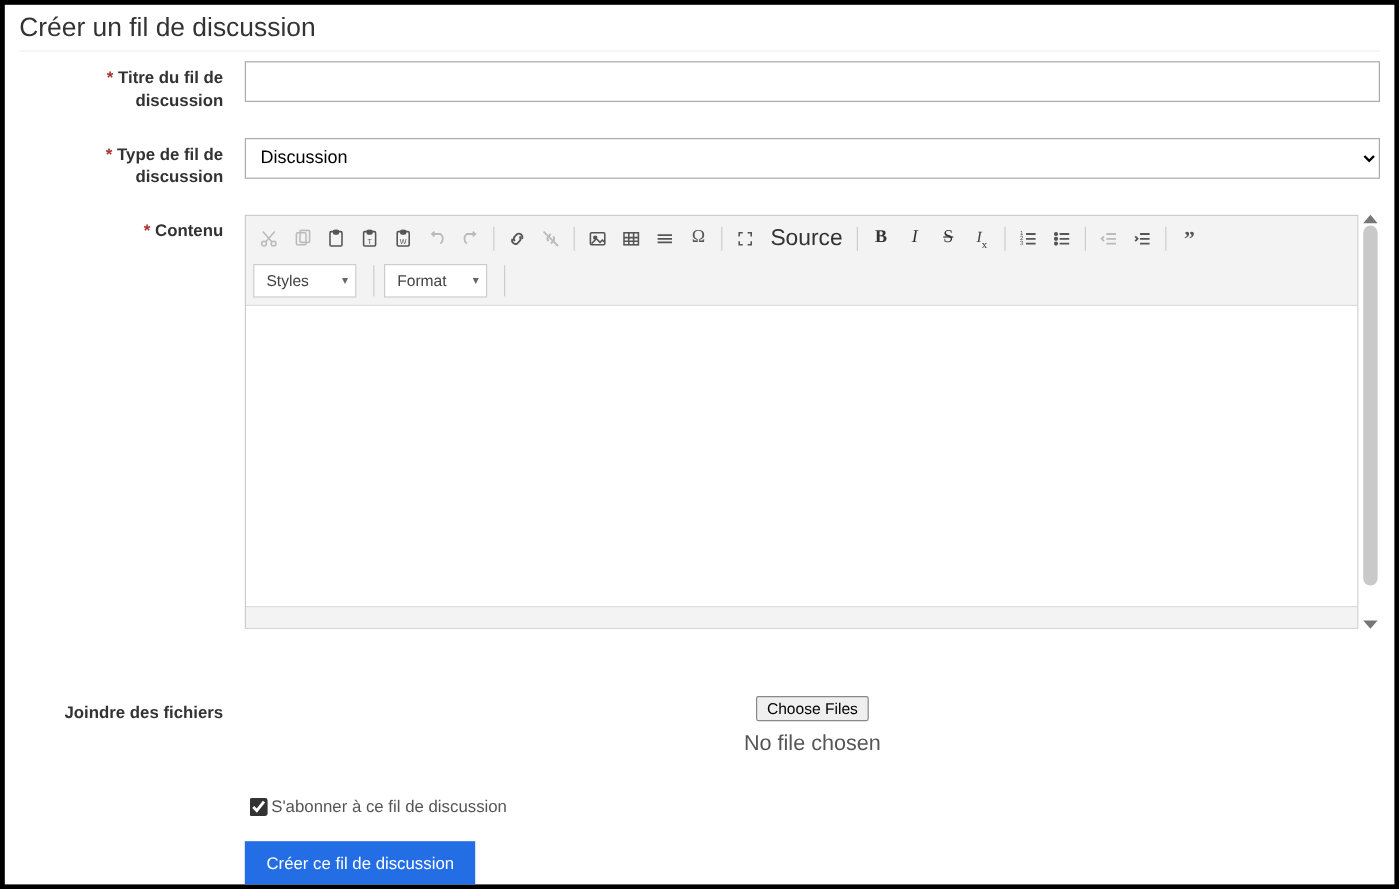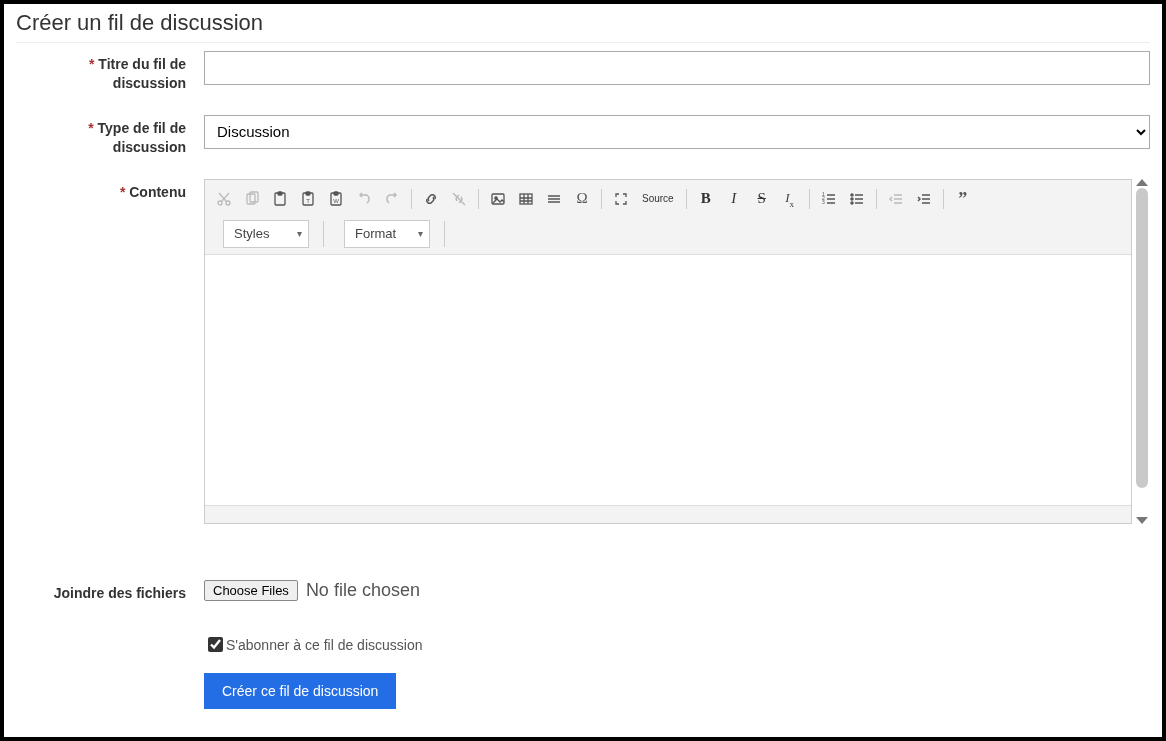--- a/index.html
+++ b/index.html
@@ -99,30 +99,29 @@
   }
   .tb-btn svg { width: 16px; height: 16px; display: block; }
   .tb-btn .bold { font-weight: 700; font-family: Georgia, serif; font-size: 15px; color:#333;}
   .tb-btn .ital { font-style: italic; font-family: Georgia, serif; font-size: 15px; color:#333;}
   .tb-btn .strike { text-decoration: line-through; font-family: Georgia, serif; font-size: 15px; color:#333;}
   .tb-btn .ix { font-style: italic; font-family: Georgia, serif; font-size: 13px; position: relative; color:#404040;}
   .tb-btn .ix sub { font-size: 9px; font-style: normal; position: relative; top: 2px; }
   .tb-source {
     display: inline-flex; align-items: center; gap: 4px;
     height: 26px; padding: 0 6px; cursor: pointer; color:#333;
-    font-size: 10px;
+    font-size: 19px;
     justify-content: center;
   }
   .tb-combo {
     display: inline-flex; align-items: center; justify-content: space-between;
     height: 28px; min-width: 86px;
     border: 1px solid #ccc; background:#fff;
     padding: 0 6px 0 10px; font-size: 13px; color:#444; cursor: pointer;
     margin-right: 6px;
-    margin-left: 12px;
   }
   .tb-combo .caret { font-size: 10px; color:#666; margin-left: 8px;}
   .tb-sep-tall {
     width: 1px; height: 26px; background:#ccc; margin: 0 6px;
   }
   .editor-body {
     height: 250px;
     background: #fff;
   }
   .editor-footer {
@@ -152,21 +151,21 @@
     position: relative;
   }
   .vscroll .thumb {
     position: absolute; top:0; left:0; right:0;
     height: 92%;
     background: #c9c9c9;
     border-radius: 6px;
   }
 
   
-  .file-wrap { display:flex; align-items:center; gap:8px; }
+  .file-wrap { display:flex; align-items:center; gap:8px;flex-direction:column; }
   .file-btn {
     border: 1px solid #888;
     background: #efefef;
     padding: 2px 8px;
     font-size: 13px;
     font-family: inherit;
     cursor: pointer;
     border-radius: 2px;
   }
   .file-status { color:#555; font-size: 18px; }

